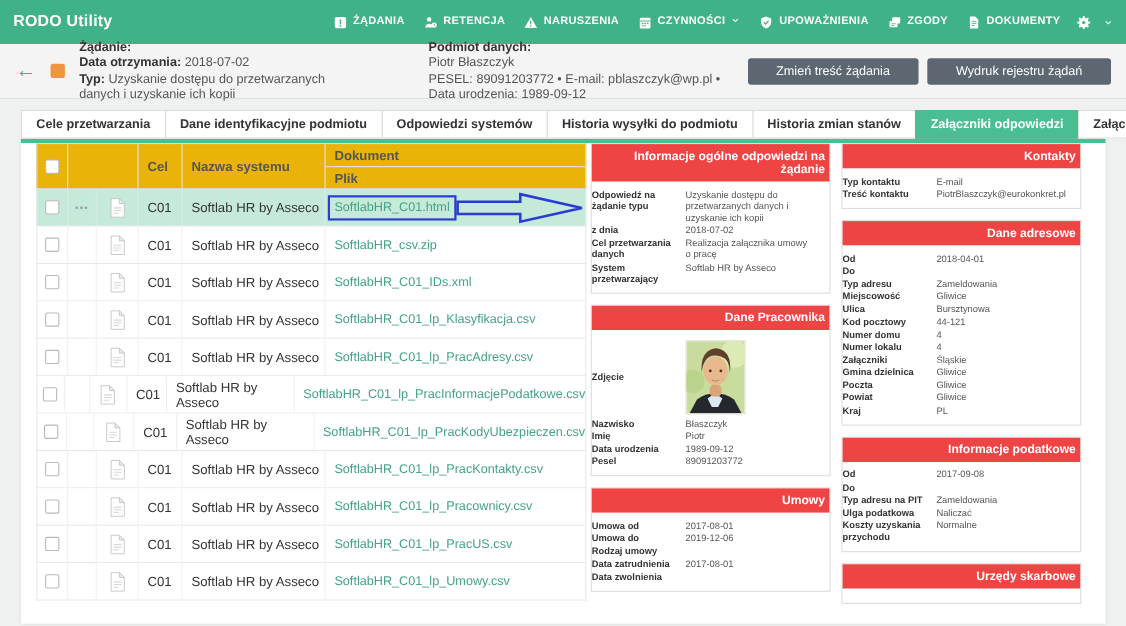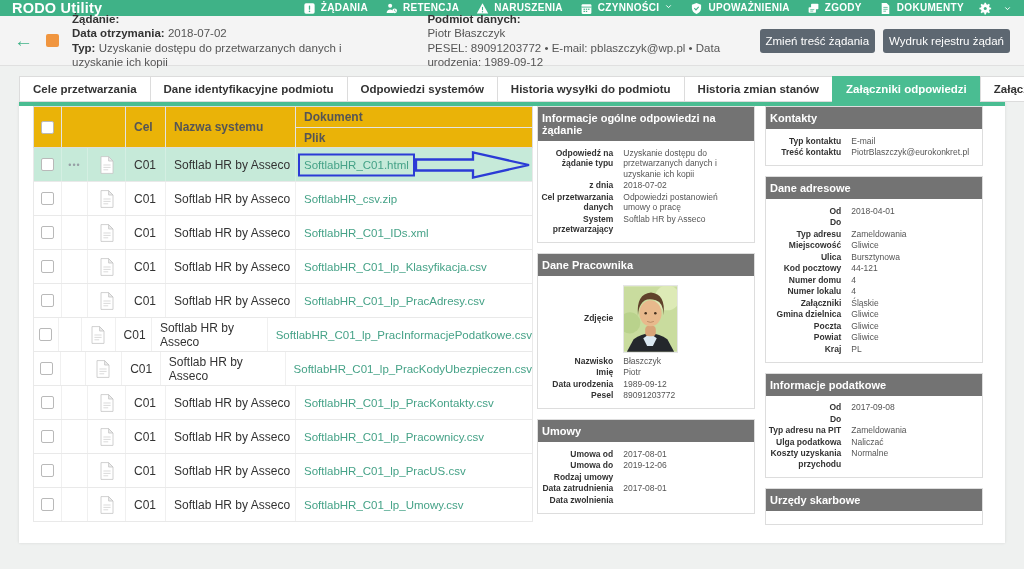--- a/index.html
+++ b/index.html
@@ -1,37 +1,37 @@
 <!DOCTYPE html>
 <html><head>
 <meta charset="utf-8">
 <style>
   *{box-sizing:border-box}
   html,body{margin:0;padding:0}
   body{width:1024px;height:569px;overflow:hidden;background:#eff1f0;font-family:"Liberation Sans",sans-serif;}
 
   
-  .topbar{height:16px;background:#3fb287;display:flex;align-items:center;padding:0 12px;color:#fff}
+  .topbar{height:40px;background:#3fb287;display:flex;align-items:center;padding:0 12px;color:#fff}
   .brand{font-size:14.5px;font-weight:bold;letter-spacing:.2px}
   .nav{margin-left:auto;display:flex;align-items:center;gap:17px}
   .nav-item{display:flex;align-items:flex-start;gap:5px;font-size:10px;font-weight:bold;cursor:pointer;letter-spacing:.3px;white-space:nowrap}
   .nicon svg{display:block;width:13px;height:13px}
   .chev svg{display:block;width:9px;height:9px}
   .settings{display:flex;align-items:center;gap:10px;margin-left:14px;cursor:pointer}
   .settings svg.gear{width:15px;height:15px;display:block}
 
   
   .subheader{height:50px;background:#f4f4f4;border-bottom:1px solid #e0e0e0;display:flex;align-items:center;padding:0 14px}
   .back{color:#3fb287;font-size:19px;font-weight:bold;margin-right:13px;cursor:pointer;line-height:1}
   .statussq{width:13px;height:13px;border-radius:2px;background:#f0953f;margin-right:13px;flex:none}
   .shblock{font-size:11.5px;line-height:14.5px;color:#555}
   .shblock b{color:#333}
   .subject{margin-left:58px}
   .shbtns{margin-left:auto;display:flex;gap:8px}
-  .btn-dark{background:#5d6771;color:#fff;font-size:11.5px;padding:6px 6px;border-radius:3px;border:none;cursor:pointer;font-family:inherit;white-space:nowrap}
+  .btn-dark{background:#5d6771;color:#fff;font-size:11.5px;padding:6px 26px;border-radius:3px;border:none;cursor:pointer;font-family:inherit;white-space:nowrap}
 
   
   .main{padding-top:10px}
   .tabs{display:flex;margin:0 19px}
   .tab{background:#fff;border:1px solid #dcdcdc;margin-right:-1px;padding:6px 13px;font-size:11.5px;font-weight:bold;color:#333;cursor:pointer;white-space:nowrap}
   .tab.active{background:#4abd92;border-color:#4abd92;color:#fff}
   .card{margin:0 19px;background:#fff;border-top:4px solid #4abd92;height:441px;box-shadow:0 0 3px rgba(0,0,0,.10)}
   .toolbar{display:flex;align-items:center;padding:9px 14px 8px}
   .refresh{margin-left:auto;cursor:pointer;display:flex}
   .content{display:flex;padding:0 14px;align-items:flex-start}
@@ -58,24 +58,24 @@
   .c.sys{width:130px;padding-left:8px}
   .c.file{flex:1;padding-left:8px;border-right:none;position:relative}
   .flink{color:#45a287;text-decoration:none;font-size:11.5px;white-space:nowrap}
   .annot{position:absolute;left:0;top:0;pointer-events:none}
   input[type=checkbox]{appearance:none;-webkit-appearance:none;width:13px;height:13px;border:1px solid #b9b9b9;border-radius:2px;background:#fff;margin:0;cursor:pointer}
 
   
   .pcol1{width:218px;flex:none;margin-left:4px}
   .pcol2{width:218px;flex:none;margin-left:10px}
   .panel{border:1px solid #ddd;margin-bottom:10px;background:#fff}
-  .panel-h{background:#737373;color:#fff;text-align:left;font-size:11px;font-weight:bold;padding:5px 4px}
+  .panel-h{background:#ef4444;color:#fff;text-align:right;font-size:11px;font-weight:bold;padding:5px 4px}
   .panel-b{padding:6px 8px 7px 0}
   .p-row{display:flex;font-size:8.5px;line-height:10.5px;min-height:11px;padding:.5px 0}
-  .p-label{width:41%;text-align:right;font-weight:bold;color:#333;padding-right:10px;flex:none}
+  .p-label{width:41%;text-align:left;font-weight:bold;color:#333;padding-right:10px;flex:none}
   .p-val{flex:1;color:#555;padding-right:6px;word-wrap:break-word}
   .p-row.photo-row{align-items:center}
   .photo svg{display:block;margin:2px 0;border:1px solid #e5e5e5}
 </style>
 </head>
 <body>
 
 <div class="topbar">
   <div class="brand">RODO Utility</div>
   <div class="nav">
@@ -433,21 +433,21 @@
               <div class="p-row">
                 <div class="p-label">Odpowiedź na żądanie typu</div>
                 <div class="p-val">Uzyskanie dostępu do przetwarzanych danych i uzyskanie ich kopii</div>
               </div>
               <div class="p-row">
                 <div class="p-label">z dnia</div>
                 <div class="p-val">2018-07-02</div>
               </div>
               <div class="p-row">
                 <div class="p-label">Cel przetwarzania danych</div>
-                <div class="p-val">Odpowiedzi postanowień umowy o pracę</div>
+                <div class="p-val">Realizacja załącznika umowy o pracę</div>
               </div>
               <div class="p-row">
                 <div class="p-label">System przetwarzający</div>
                 <div class="p-val">Softlab HR by Asseco</div>
               </div>
             </div>
           </div>
           <div class="panel">
             <div class="panel-h">Dane Pracownika</div>
             <div class="panel-b">

